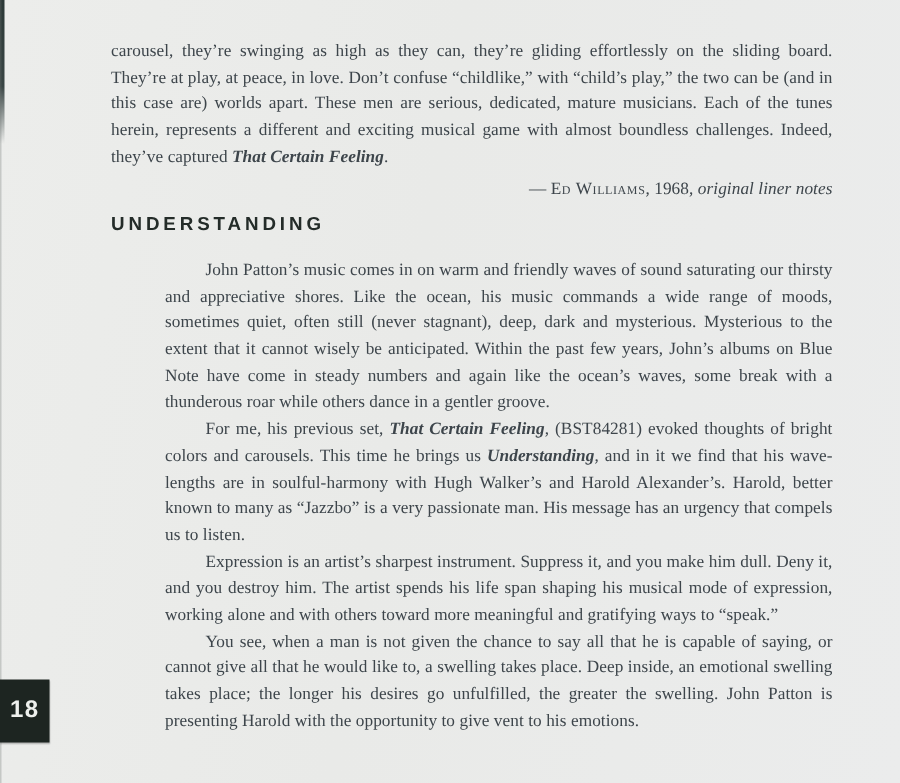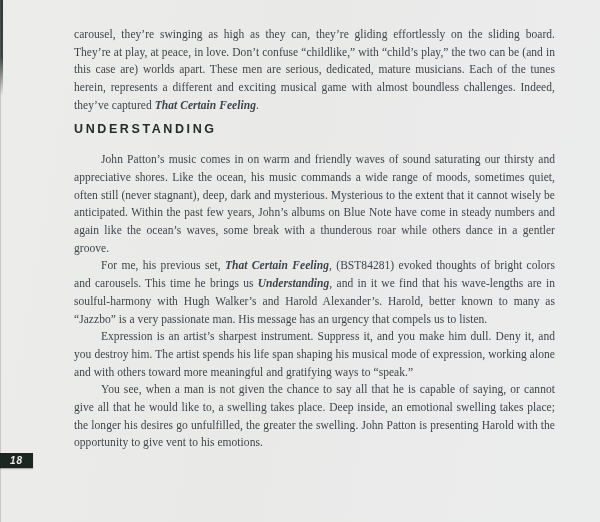--- a/index.html
+++ b/index.html
@@ -26,51 +26,51 @@
     background:rgba(110,116,112,0.30);
   }
   .content{
     position:absolute;left:74px;top:26px;width:481px;
     color:var(--ink);
     font-size:11.5px;line-height:17.7px;
     text-align:justify;
     letter-spacing:0.05px;
   }
   .para{margin:0;}
-  .para.indent{text-indent:27px;}
+  .para.indent{text-indent:27px;margin-left:36px;}
   .attribution{margin:3px 0 0;text-align:right;}
   .run-bi{font-style:italic;font-weight:bold;}
   .run-i{font-style:italic;}
   .run-sc{font-variant:small-caps;letter-spacing:0.4px;}
   .heading{
     font-family:"Liberation Sans", sans-serif;
     font-size:12.5px;font-weight:bold;
     letter-spacing:2.6px;color:var(--heading-ink);
     margin:6px 0 13px 0;text-align:left;text-indent:0;
   }
   .page-badge{
-    position:absolute;left:0;top:453px;width:33px;height:15px;
+    position:absolute;left:0;top:453px;width:33px;height:42px;
     background:var(--badge-bg);color:var(--badge-text);
     font-family:"Liberation Sans", sans-serif;font-weight:bold;
-    font-size:10px;letter-spacing:1px;
+    font-size:16px;letter-spacing:1px;
     display:flex;align-items:center;justify-content:center;
     box-shadow:0 1px 1px rgba(0,0,0,0.25);
-    font-style:italic;
   }
 </style>
 </head>
 <body>
 
 <div class="page">
   <div class="scan-edge"></div>
   <div class="scan-edge-line"></div>
 
   <main class="content">
     <p class="para"><span>carousel, they’re swinging as high as they can, they’re gliding effortlessly on the sliding board. They’re at play, at peace, in love. Don’t confuse “childlike,” with “child’s play,” the two can be (and in this case are) worlds apart. These men are serious, dedicated, mature musicians. Each of the tunes herein, represents a different and exciting musical game with almost boundless challenges. Indeed, they’ve captured </span><span class="run-bi">That Certain Feeling</span><span>.</span></p>
 
+    <p class="attribution"><span>— </span><span class="run-sc">Ed Williams</span><span>, 1968, </span><span class="run-i">original liner notes</span></p>
 
     <h1 class="heading">UNDERSTANDING</h1>
 
     <div id="paras">
         <p class="para indent"><span>John Patton’s music comes in on warm and friendly waves of sound saturating our thirsty and appreciative shores. Like the ocean, his music commands a wide range of moods, sometimes quiet, often still (never stagnant), deep, dark and mysterious. Mysterious to the extent that it cannot wisely be anticipated. Within the past few years, John’s albums on Blue Note have come in steady numbers and again like the ocean’s waves, some break with a thunderous roar while others dance in a gentler groove.</span></p>
         <p class="para indent"><span>For me, his previous set, </span><span class="run-bi">That Certain Feeling</span><span>, (BST84281) evoked thoughts of bright colors and carousels. This time he brings us </span><span class="run-bi">Understanding</span><span>, and in it we find that his wave-lengths are in soulful-harmony with Hugh Walker’s and Harold Alexander’s. Harold, better known to many as “Jazzbo” is a very passionate man. His message has an urgency that compels us to listen.</span></p>
         <p class="para indent"><span>Expression is an artist’s sharpest instrument. Suppress it, and you make him dull. Deny it, and you destroy him. The artist spends his life span shaping his musical mode of expression, working alone and with others toward more meaningful and gratifying ways to “speak.”</span></p>
         <p class="para indent"><span>You see, when a man is not given the chance to say all that he is capable of saying, or cannot give all that he would like to, a swelling takes place. Deep inside, an emotional swelling takes place; the longer his desires go unfulfilled, the greater the swelling. John Patton is presenting Harold with the opportunity to give vent to his emotions.</span></p>
       </div>
   </main>

